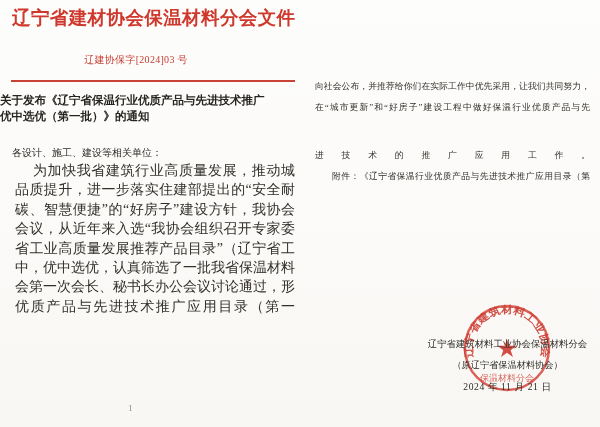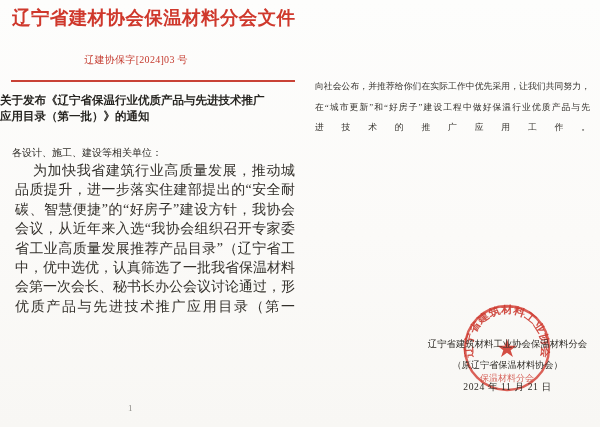--- a/index.html
+++ b/index.html
@@ -37,21 +37,21 @@
   .title-2 { top:109px; }
   .salutation {
     position:absolute; left:12px; top:146px; font-size:10px; color:#2f2c27;
   }
   .body1 {
     position:absolute; left:15px; top:161px; width:280px;
     font-size:14px; line-height:19.4px; color:#33302b;
   }
   .body1 .ln { height:19.4px; overflow:hidden; text-align:justify; text-align-last:justify; }
   .ln.indent { text-indent:18px; }
-  .ln.flush  { text-align-last:left; }
+  .ln.flush  { text-align-last:left;margin-top:28px; }
   .pageno {
     position:absolute; left:128px; top:403px; font-size:9px; color:#8d8c87;
   }
 
   
   .body2 {
     position:absolute; left:15px; top:76px; width:275px;
     font-size:8.8px; line-height:20.7px; color:#33302b;
   }
   .body2 .ln { height:20.7px; overflow:hidden; text-align:justify; text-align-last:justify; }
@@ -70,21 +70,21 @@
 </head>
 <body>
 
 <div class="canvas">
 
   <section class="page page-left">
     <h1 class="masthead">辽宁省建材协会保温材料分会文件</h1>
     <div class="doc-no">辽建协保字[2024]03 号</div>
     <div class="red-rule"></div>
     <div class="title title-1">关于发布《辽宁省保温行业优质产品与先进技术推广</div>
-    <div class="title title-2">应用目录（第一批）》的通知</div>
+    <div class="title title-2">优中选优（第一批）》的通知</div>
     <div class="salutation">各设计、施工、建设等相关单位：</div>
 
     <div class="body1">
       <div class="ln indent">为加快我省建筑行业高质量发展，推动城市更新步伐和城乡住房</div>
       <div class="ln">品质提升，进一步落实住建部提出的“安全耐久、健康舒适、绿色低</div>
       <div class="ln">碳、智慧便捷”的“好房子”建设方针，我协会组织召开专家委员会</div>
       <div class="ln">会议，从近年来入选“我协会组织召开专家委员会”（辽宁、北京、</div>
       <div class="ln">省工业高质量发展推荐产品目录”（辽宁省工信厅组织）、“辽宁省建</div>
       <div class="ln">中，优中选优，认真筛选了一批我省保温材料（包括保温系统配套材</div>
       <div class="ln">会第一次会长、秘书长办公会议讨论通过，形成了《辽宁省保温行业</div>
@@ -93,20 +93,21 @@
 
     <div class="pageno">1</div>
   </section>
 
   <section class="page page-right">
 
     <div class="body2">
       <div class="ln">向社会公布，并推荐给你们在实际工作中优先采用，让我们共同努力，</div>
       <div class="ln">在“城市更新”和“好房子”建设工程中做好保温行业优质产品与先</div>
       <div class="ln flush">进技术的推广应用工作。</div>
+      <div class="ln indent">附件：《辽宁省保温行业优质产品与先进技术推广应用目录（第</div>
     </div>
 
     <div class="stamp">
       <svg viewBox="0 0 96 96" width="96" height="96">
         <defs>
           <path id="arcTop" d="M 15.3,60.5 A 35,35 0 1 1 80.7,60.5" fill="none"></path>
         </defs>
         <circle cx="48" cy="48" r="42" fill="none" stroke="#d5453b" stroke-width="2.4" opacity="0.85"></circle>
         <text font-size="10" fill="#cc3b31" opacity="0.9" font-family="Liberation Serif, DejaVu Serif, serif" font-weight="bold">
           <textPath href="#arcTop" startOffset="50%" text-anchor="middle" textLength="128" lengthAdjust="spacingAndGlyphs">辽宁省建筑材料工业协会</textPath>

